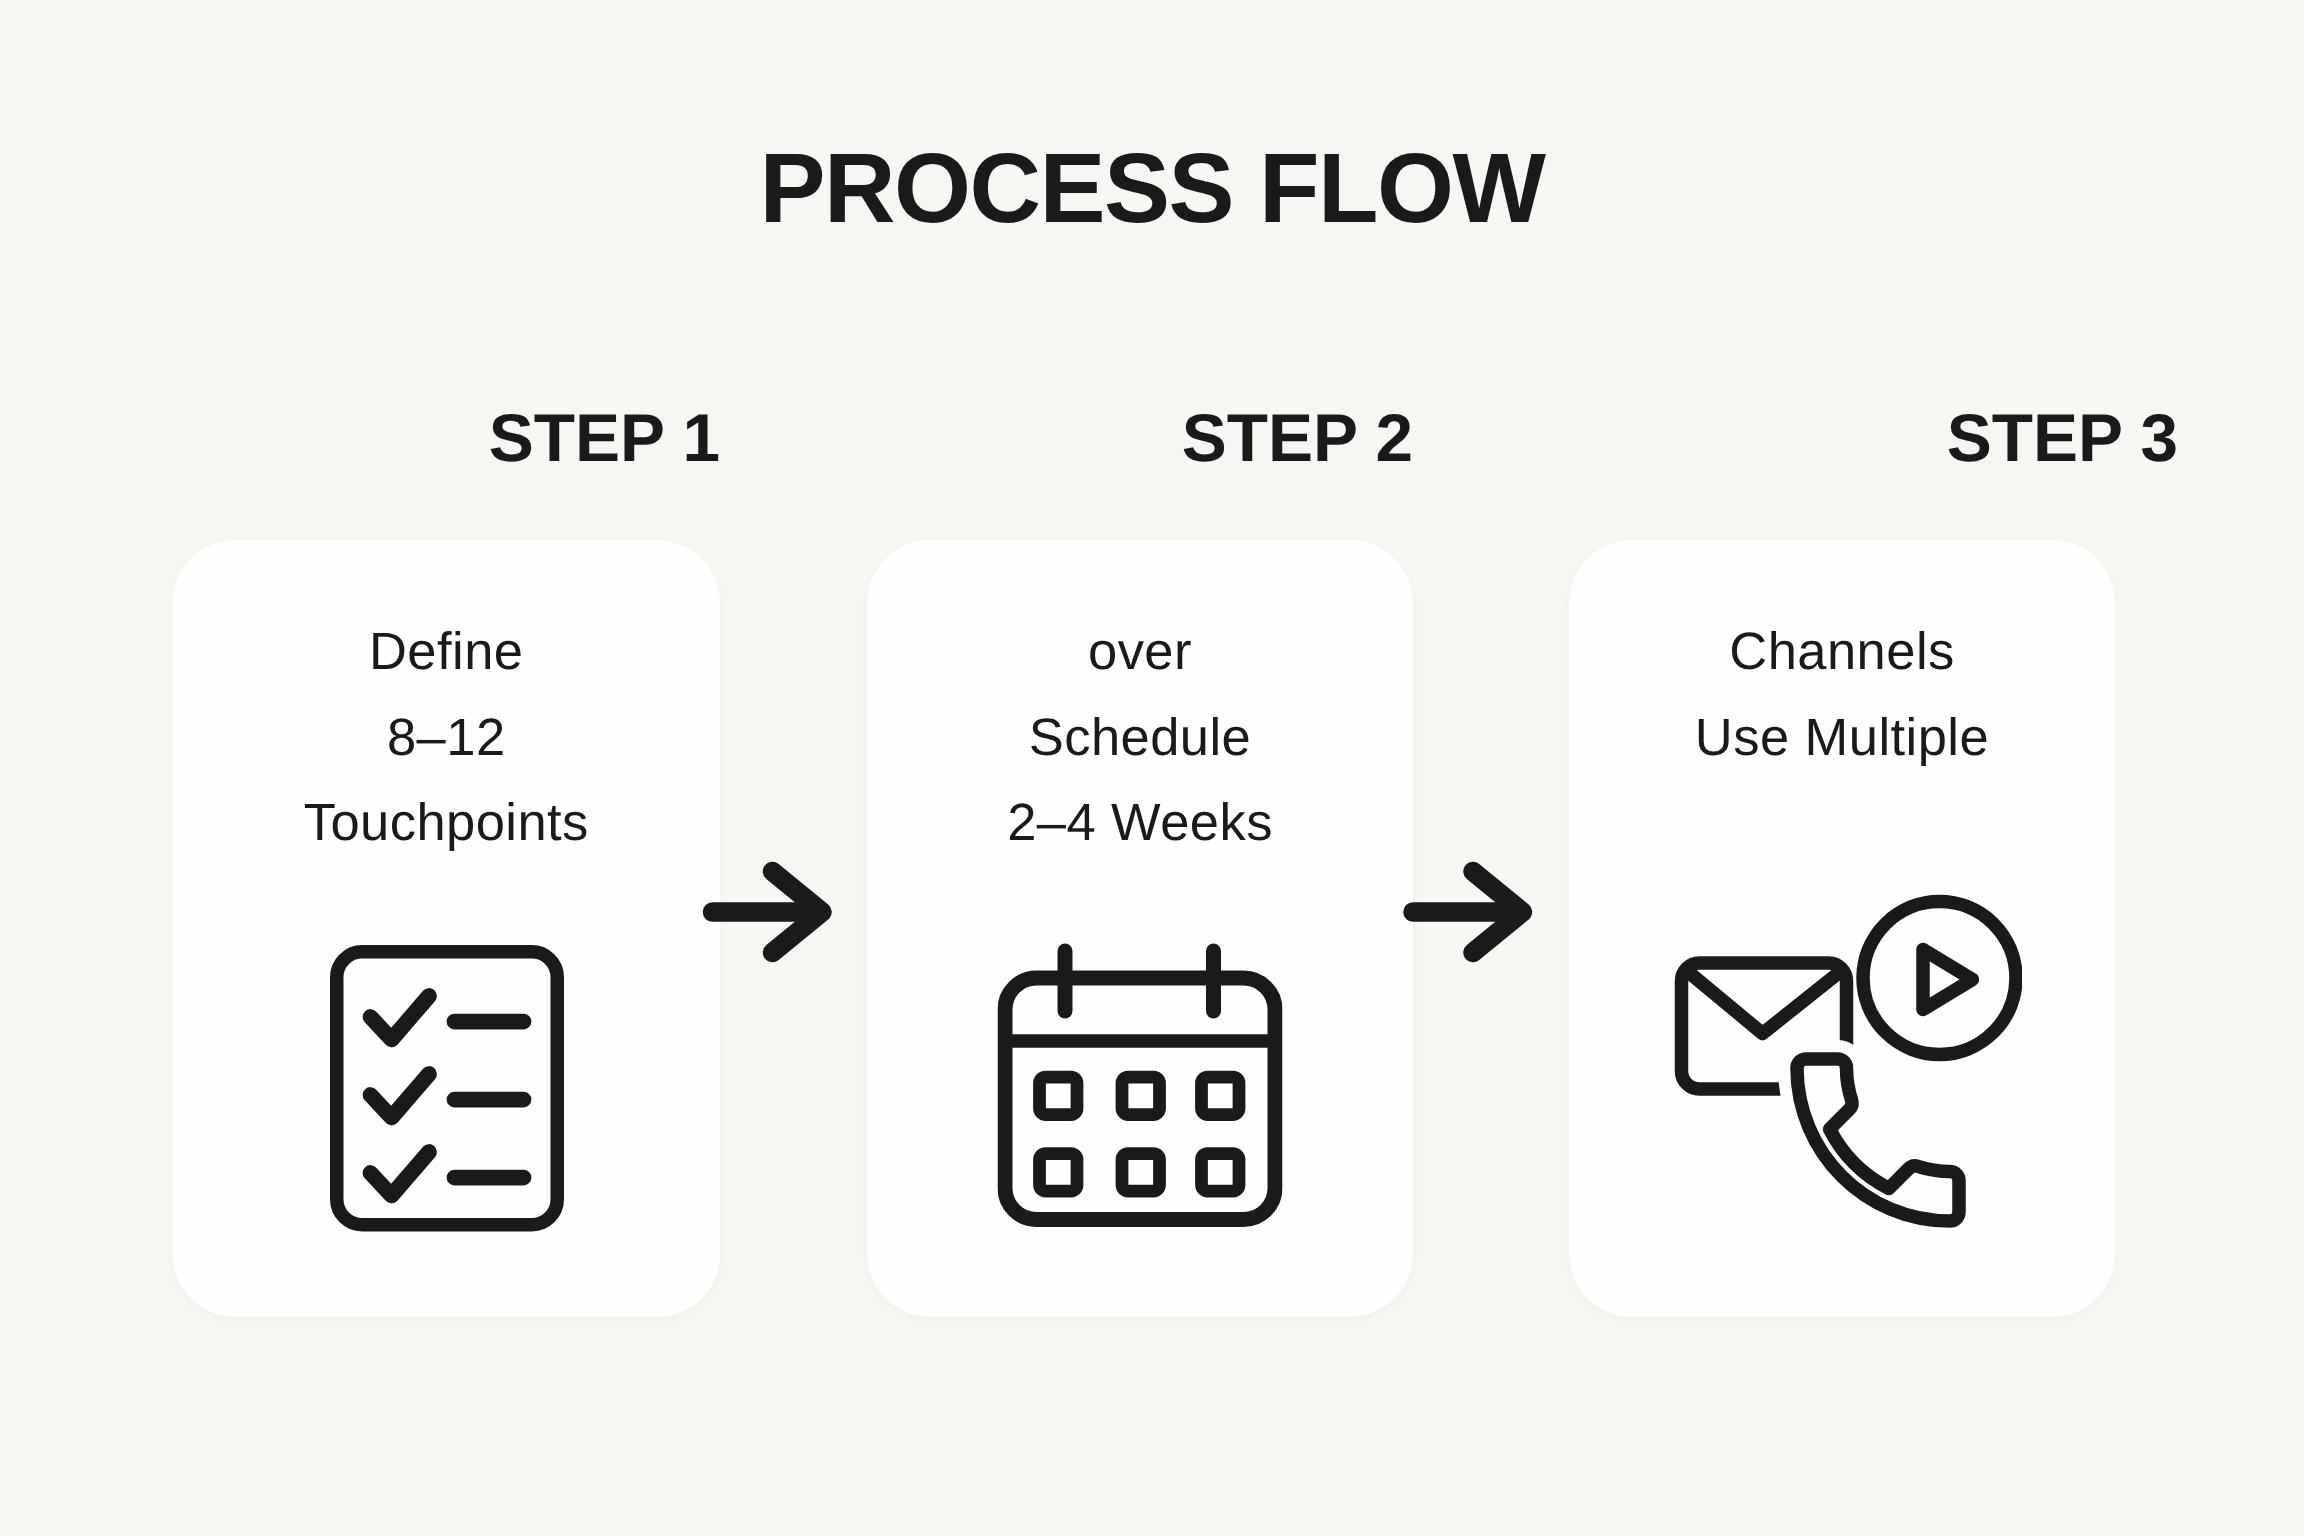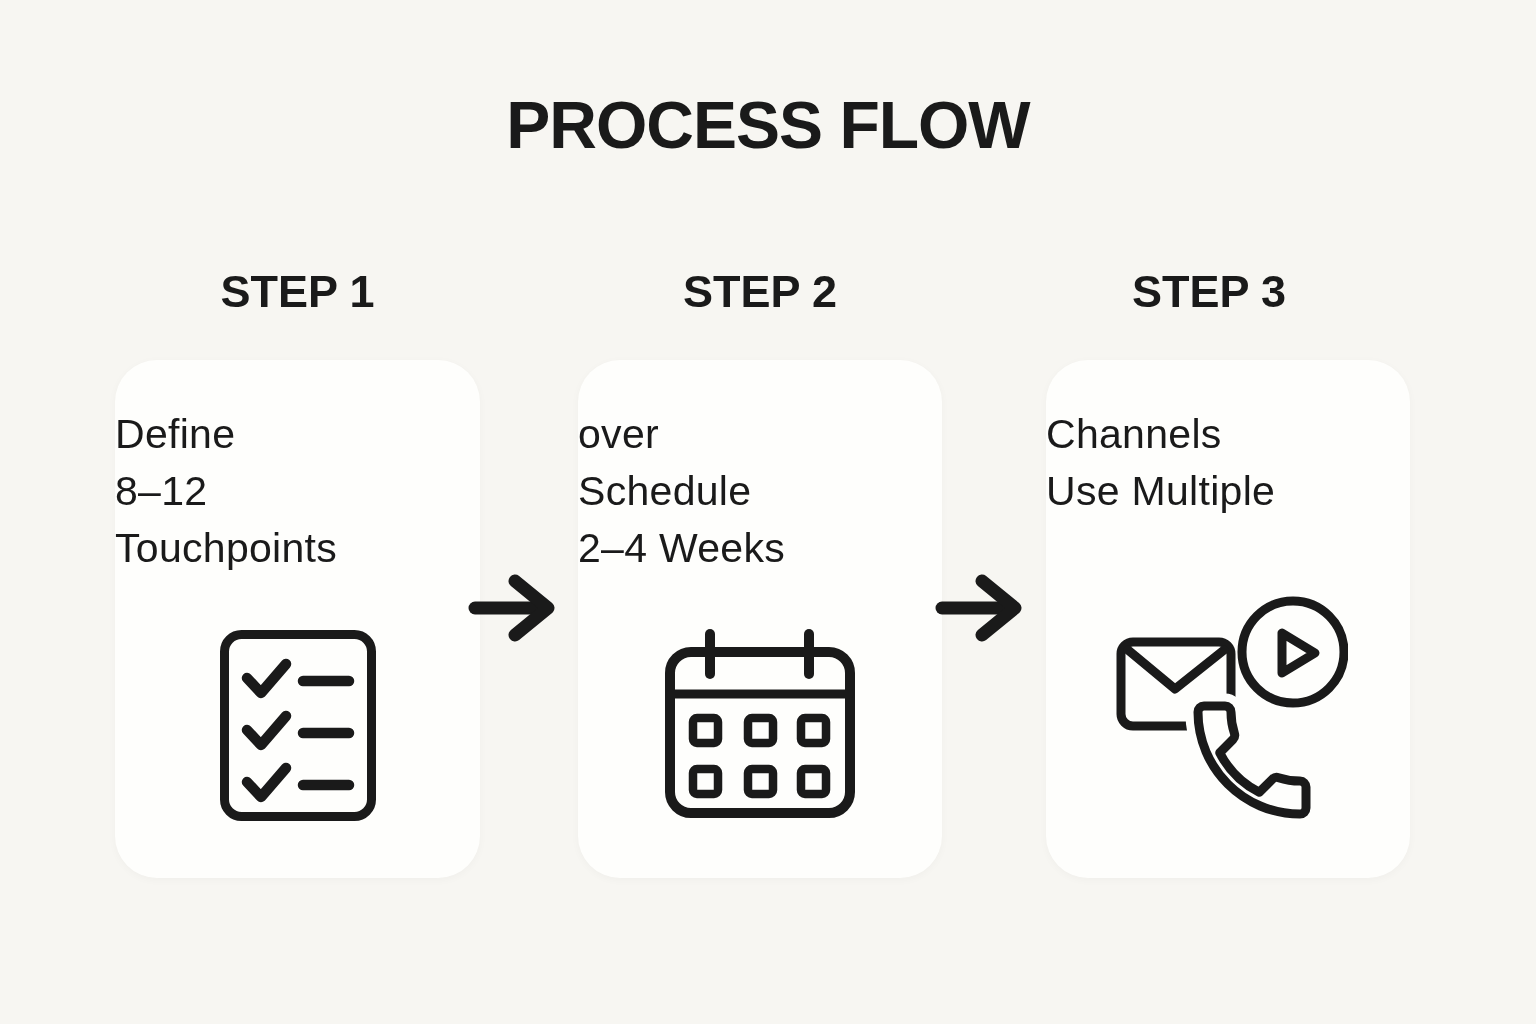--- a/index.html
+++ b/index.html
@@ -28,44 +28,45 @@
     text-align: center;
     font-size: 66px;
     line-height: 86px;
     font-weight: 800;
     letter-spacing: -1px;
     color: var(--ink);
   }
   .step-label {
     position: absolute;
     top: 266px;
-    text-align: center;
+    text-align: right;
     font-size: 45px;
     line-height: 52px;
     font-weight: 800;
     letter-spacing: 0px;
     color: var(--ink);
   }
   .step-label.s1 { left: 115px; width: 365px; }
   .step-label.s2 { left: 578px; width: 364px; }
-  .step-label.s3 { left: 1027px; width: 364px; }
+  .step-label.s3 { left: 1088px; width: 364px; }
   .card {
     position: absolute;
     top: 360px;
     height: 518px;
     background: var(--card);
     border-radius: 42px;
     box-shadow: 0 2px 8px rgba(0,0,0,0.03);
   }
   .card.c1 { left: 115px; width: 365px; }
   .card.c2 { left: 578px; width: 364px; }
   .card.c3 { left: 1046px; width: 364px; }
   .card-text {
     padding-top: 46px;
-    font-size: 41px;
+    text-align: center;
+    font-size: 35px;
     line-height: 57px;
     font-weight: 500;
     letter-spacing: 0.3px;
     color: var(--ink);
   }
   .card-icon {
     position: absolute;
     left: 50%;
     transform: translateX(-50%);
   }

